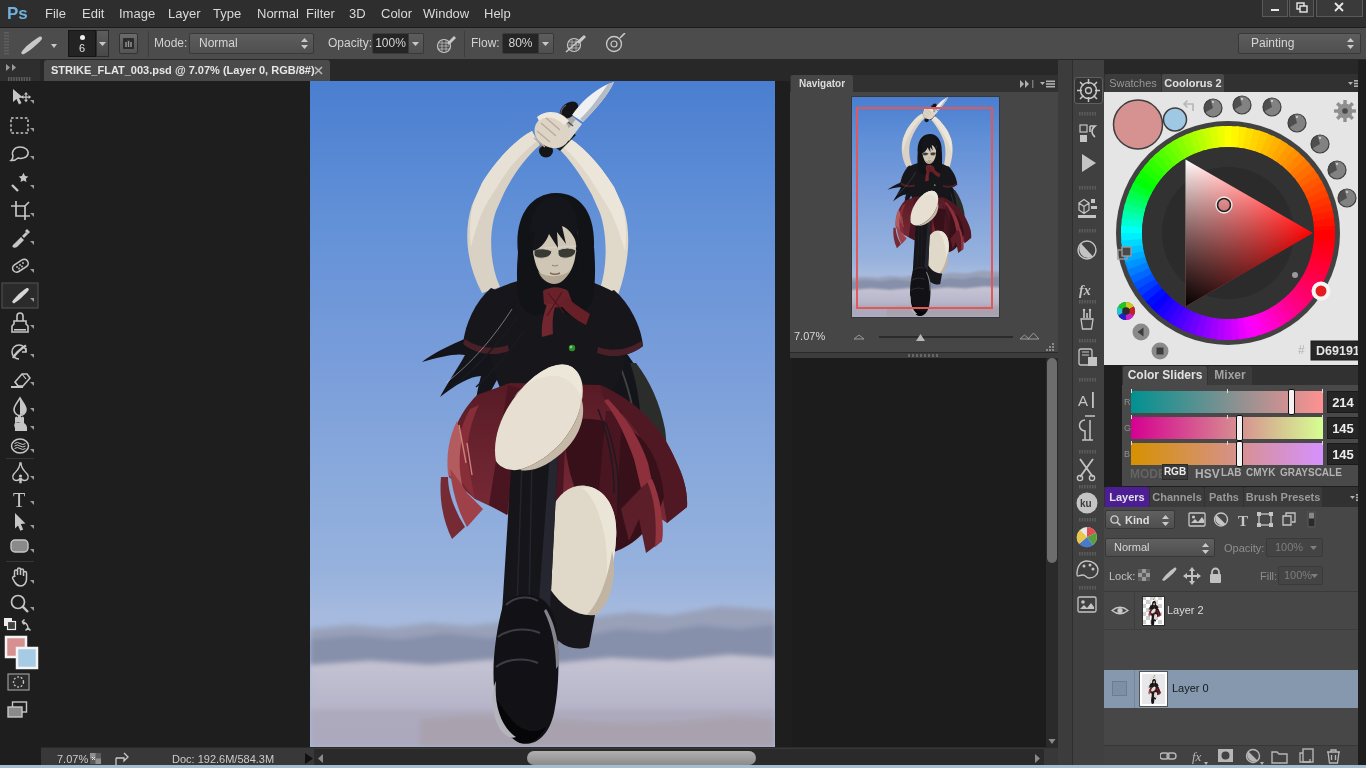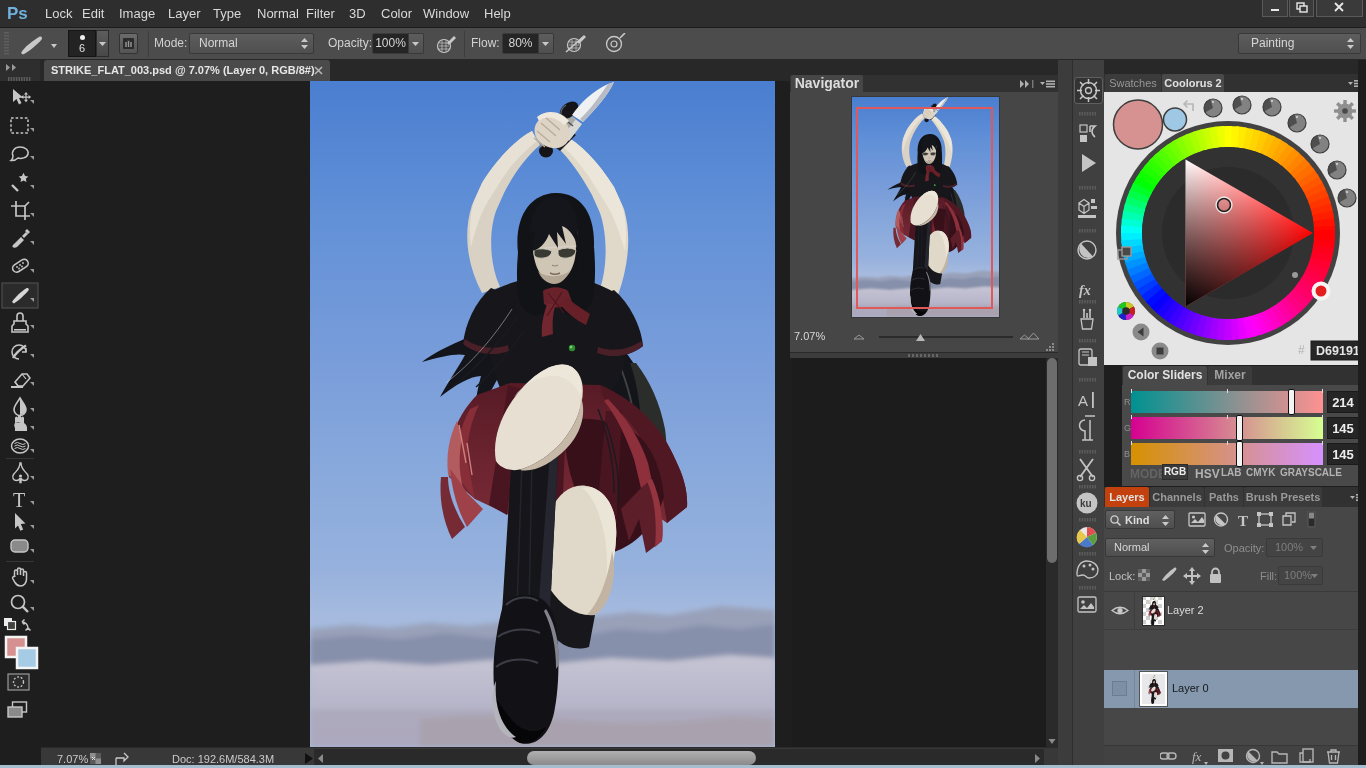--- a/index.html
+++ b/index.html
@@ -16,21 +16,21 @@
 #doctab{position:absolute;left:44px;top:60px;width:286px;height:21px;background:#4a4a4a;border-radius:3px 3px 0 0;color:#dedede;font-size:11px;font-weight:bold;color:#e6e6e6;line-height:21px;white-space:nowrap}
 #canvas{position:absolute;left:40px;top:81px;width:1018px;height:666px;background:#1e1e1e}
 #art{position:absolute;left:270px;top:0;width:465px;height:666px}
 #rdark{position:absolute;left:752px;top:277px;width:292px;height:389px;background:#1c1c1c}
 #statusbar{position:absolute;left:41px;top:747px;width:1017px;height:21px;background:#383838;border-top:1px solid #2a2a2a;color:#cbcbcb;font-size:11px}
 #dock{position:absolute;left:1058px;top:60px;width:46px;height:708px;background:#3c3c3c}
 </style></head><body>
 
 <div id="menubar">
  <span class="mi" style="left:7px;color:#6fb1dc;font-weight:bold;font-size:17px">Ps</span>
- <span class="mi" style="left:45px">Lock</span>
+ <span class="mi" style="left:45px">File</span>
  <span class="mi" style="left:82px">Edit</span>
  <span class="mi" style="left:119px">Image</span>
  <span class="mi" style="left:168px">Layer</span>
  <span class="mi" style="left:213px">Type</span>
  <span class="mi" style="left:257px">Normal</span>
  <span class="mi" style="left:306px">Filter</span>
  <span class="mi" style="left:349px">3D</span>
  <span class="mi" style="left:381px">Color</span>
  <span class="mi" style="left:423px">Window</span>
  <span class="mi" style="left:484px">Help</span>
@@ -453,21 +453,21 @@
       <circle cx="10.5" cy="8" r="5" fill="none" stroke="#c6c6c6" stroke-width="1.4" stroke-dasharray="1.8 1.8"></circle>
     </g>
 <g transform="translate(8,642)">
       <rect x="4.5" y="0" width="14" height="10" fill="none" stroke="#c6c6c6" stroke-width="1.4"></rect>
       <rect x="0" y="5" width="14" height="10" fill="#8a8a8a" stroke="#c6c6c6" stroke-width="1.4"></rect>
     </g>
 </svg>
 
 <div class="abs" style="left:790px;top:75px;width:268px;height:283px;background:#464646">
  <div class="abs" style="left:0;top:0;width:268px;height:17px;background:#313131"></div>
- <div class="abs" style="left:1px;top:0;width:72px;height:17px;background:#464646;border-radius:2px 2px 0 0;color:#dcdcdc;font-size:14px;font-weight:bold;line-height:17px;text-align:center">Navigator</div>
+ <div class="abs" style="left:1px;top:0;width:62px;height:17px;background:#464646;border-radius:2px 2px 0 0;color:#dcdcdc;font-size:10px;font-weight:bold;line-height:17px;text-align:center">Navigator</div>
  <svg class="abs" style="left:228px;top:3px" width="38" height="12">
       <path d="M2 2 l4 4 -4 4z M7 2 l4 4 -4 4z" fill="#b0b0b0"></path>
       <rect x="14" y="2" width="1.5" height="8" fill="#777"></rect>
       <path d="M22 4 l5 0 -2.5 3z" fill="#b0b0b0"></path>
       <rect x="28" y="2.5" width="9" height="1.6" fill="#b0b0b0"></rect>
       <rect x="28" y="5.2" width="9" height="1.6" fill="#b0b0b0"></rect>
       <rect x="28" y="7.9" width="9" height="1.6" fill="#b0b0b0"></rect>
     </svg>
  <div class="abs" style="left:62px;top:22px;width:147px;height:220px;outline:1px solid #383838"><svg width="147" height="220" viewBox="0 0 465 666" preserveAspectRatio="none">
         <use href="#artsym"></use>
@@ -863,21 +863,21 @@
         <rect x="8" y="4" width="2" height="2"></rect>
         <rect x="0" y="8" width="2" height="2"></rect>
         <rect x="4" y="8" width="2" height="2"></rect>
         <rect x="8" y="8" width="2" height="2"></rect>
       </g>
     </svg>
 </div>
 
 <div class="abs" style="left:1104px;top:487px;width:262px;height:281px;background:#474747">
  <div class="abs" style="left:0;top:0;width:262px;height:20px;background:#313131"></div>
- <div class="abs" style="left:1px;top:0;width:44px;height:20px;background:#c2410c;border-radius:2px 2px 0 0;color:#e2e2e2;font-size:11px;font-weight:bold;line-height:20px;text-align:center">Layers</div>
+ <div class="abs" style="left:1px;top:0;width:44px;height:20px;background:#4c1d95;border-radius:2px 2px 0 0;color:#e2e2e2;font-size:11px;font-weight:bold;line-height:20px;text-align:center">Layers</div>
  <div class="abs" style="left:46px;top:0;width:54px;height:20px;background:#3b3b3b;border-radius:2px 2px 0 0;color:#9a9a9a;font-size:11px;font-weight:bold;line-height:20px;text-align:center">Channels</div>
  <div class="abs" style="left:101px;top:0;width:38px;height:20px;background:#3b3b3b;border-radius:2px 2px 0 0;color:#9a9a9a;font-size:11px;font-weight:bold;line-height:20px;text-align:center">Paths</div>
  <div class="abs" style="left:140px;top:0;width:78px;height:20px;background:#3b3b3b;border-radius:2px 2px 0 0;color:#9a9a9a;font-size:11px;font-weight:bold;line-height:20px;text-align:center">Brush Presets</div>
  <svg class="abs" style="left:245px;top:6px" width="17" height="10">
       <path d="M1 3 l5 0 -2.5 3z" fill="#b0b0b0"></path>
       <rect x="7" y="1" width="9" height="1.6" fill="#b0b0b0"></rect>
       <rect x="7" y="3.7" width="9" height="1.6" fill="#b0b0b0"></rect>
       <rect x="7" y="6.4" width="9" height="1.6" fill="#b0b0b0"></rect>
     </svg>
 

